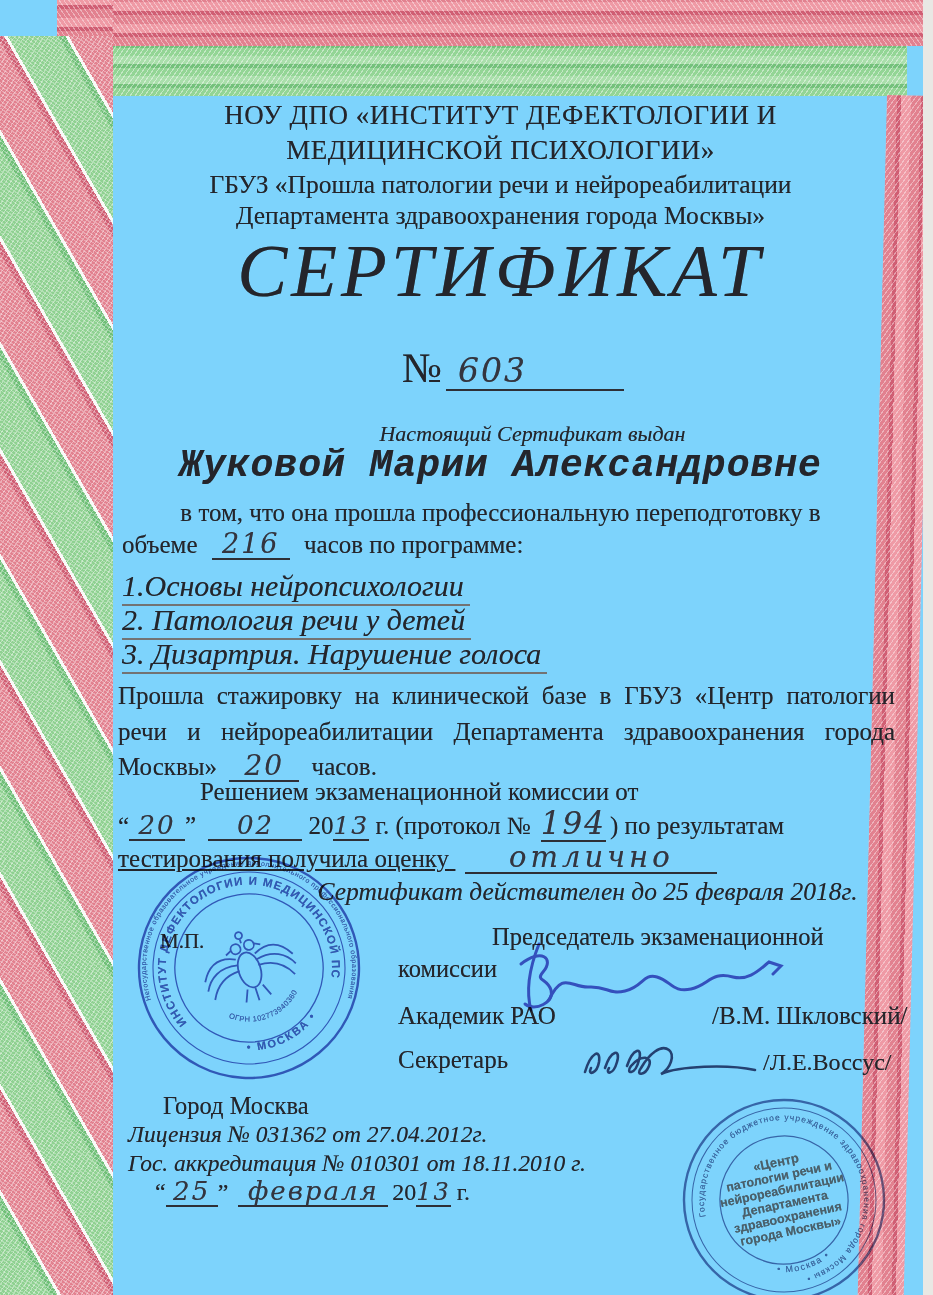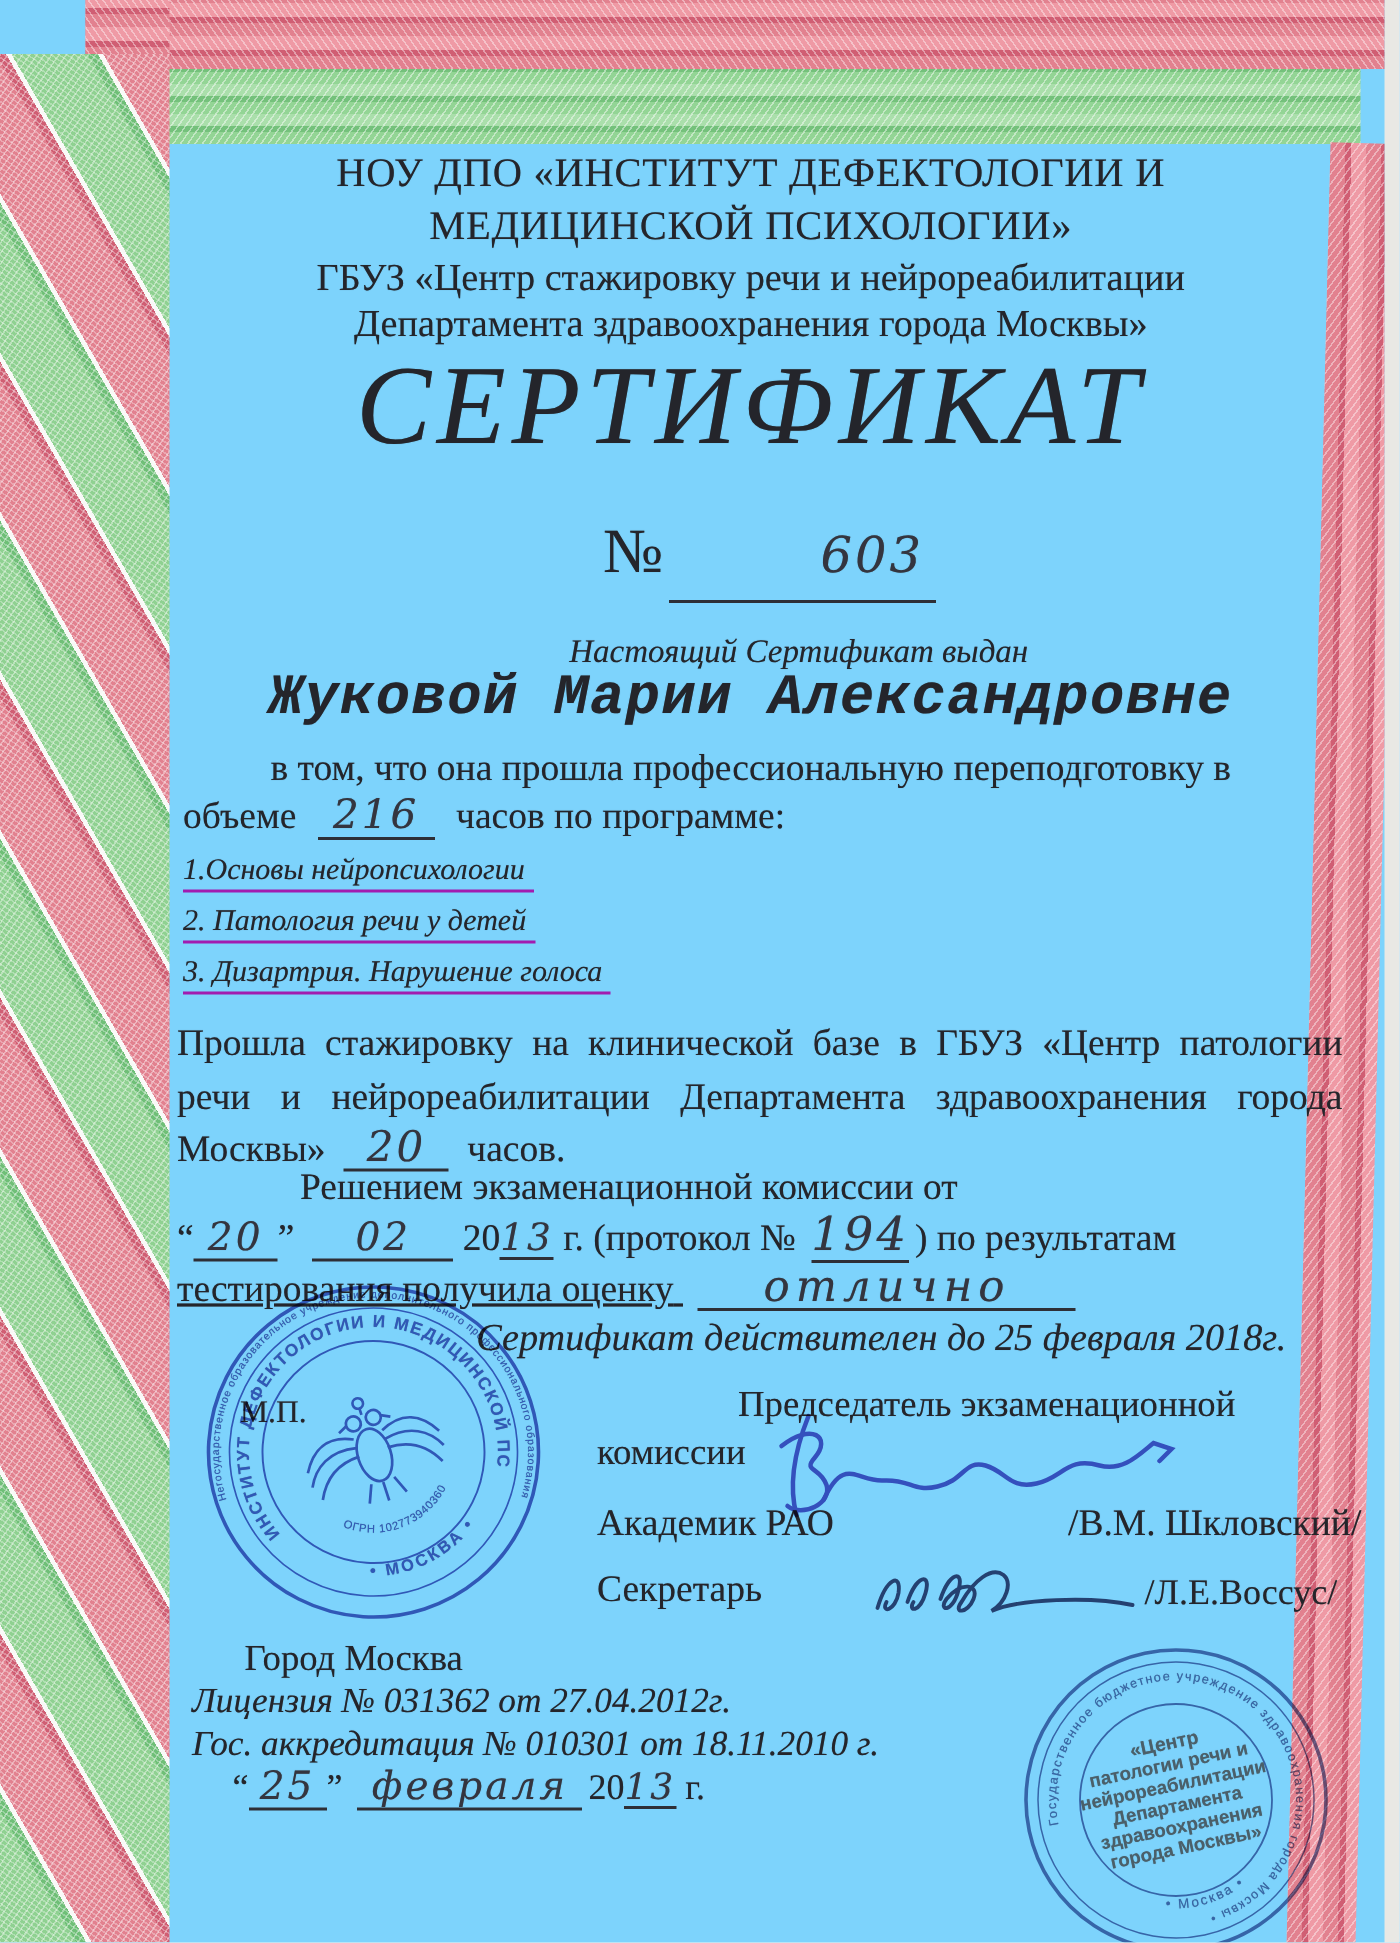--- a/index.html
+++ b/index.html
@@ -35,21 +35,21 @@
 
   
   .center-block{left:118px;width:765px;text-align:center;}
   .org{font-size:27px;letter-spacing:.5px;}
   .org-sm{font-size:25.5px;}
   .cert-title{font-style:italic;font-size:75px;letter-spacing:4px;white-space:nowrap;}
   .no-sign{font-size:42px;}
   .issued{font-style:italic;font-size:22px;}
   .name{font-family:Liberation Mono, monospace;font-weight:bold;font-style:italic;font-size:38px;letter-spacing:1px;white-space:nowrap;}
   .body-text{font-size:25px;}
-  .list-item{font-size:20px;font-style:italic;display:inline-block;border-bottom:2px solid #a21caf;padding:0 6px 1px 0;}
+  .list-item{font-size:30px;font-style:italic;display:inline-block;border-bottom:2px solid #737373;padding:0 6px 1px 0;}
   .just{width:777px;text-align:justify;line-height:35.5px;}
   .italic{font-style:italic;}
   .hw{font-family:"DejaVu Serif",serif;font-style:italic;color:#34353f;letter-spacing:2px;}
   .u-hand{border-bottom:2px solid #2e2f36;display:inline-block;text-align:center;line-height:1.05;}
   .small-note{font-size:21px;}
   .foot-italic{font-style:italic;font-size:23.5px;}
   .stamp{mix-blend-mode:multiply;opacity:.88;}
   .sig{mix-blend-mode:multiply;}
 </style>
 </head>
@@ -58,28 +58,28 @@
 <div class="page">
 
   <div class="abs braid-top-red" style="left:57px;top:0;width:876px;height:46px;"></div>
   <div class="abs braid-top-red" style="left:57px;top:0;width:56px;height:40px;"></div>
   <div class="abs braid-top-green" style="left:96px;top:46px;width:811px;height:50px;"></div>
   <div class="abs braid-left" style="left:0;top:36px;width:113px;height:1259px;"></div>
   <div class="abs braid-right" style="left:887px;top:96px;width:46px;height:1210px;transform:rotate(1.4deg);transform-origin:100% 0;"></div>
 
   <div class="abs center-block org" style="top:100px;">НОУ ДПО «ИНСТИТУТ ДЕФЕКТОЛОГИИ И</div>
   <div class="abs center-block org" style="top:135px;">МЕДИЦИНСКОЙ ПСИХОЛОГИИ»</div>
-  <div class="abs center-block org-sm" style="top:170px;">ГБУЗ «Центр стажировку речи и нейрореабилитации</div>
+  <div class="abs center-block org-sm" style="top:170px;">ГБУЗ «Прошла патологии речи и нейрореабилитации</div>
   <div class="abs center-block org-sm" style="top:201px;">Департамента здравоохранения города Москвы»</div>
 
   <div class="abs center-block cert-title" style="top:228px;">СЕРТИФИКАТ</div>
 
   <div class="abs" style="left:402px;top:344px;">
     <span class="no-sign">№</span>
-    <span class="hw u-hand" style="font-size:33px;min-width:158px;text-align:right;padding:6px 8px 12px 12px;">603</span>
+    <span class="hw u-hand" style="font-size:33px;min-width:158px;text-align:left;padding:6px 8px 0 12px;">603</span>
   </div>
 
   <div class="abs center-block issued" style="top:421px;left:150px;">Настоящий Сертификат выдан</div>
   <div class="abs center-block name" style="top:444px;">Жуковой Марии Александровне</div>
   <div class="abs center-block body-text" style="top:499px;">в том, что она прошла профессиональную переподготовку в</div>
 
   <div class="abs body-text" style="left:122px;top:530px;">
     <span>объеме</span>
     <span class="hw u-hand" style="font-size:27px;min-width:78px;margin:0 8px;">216</span>
     <span>часов по программе:</span>

